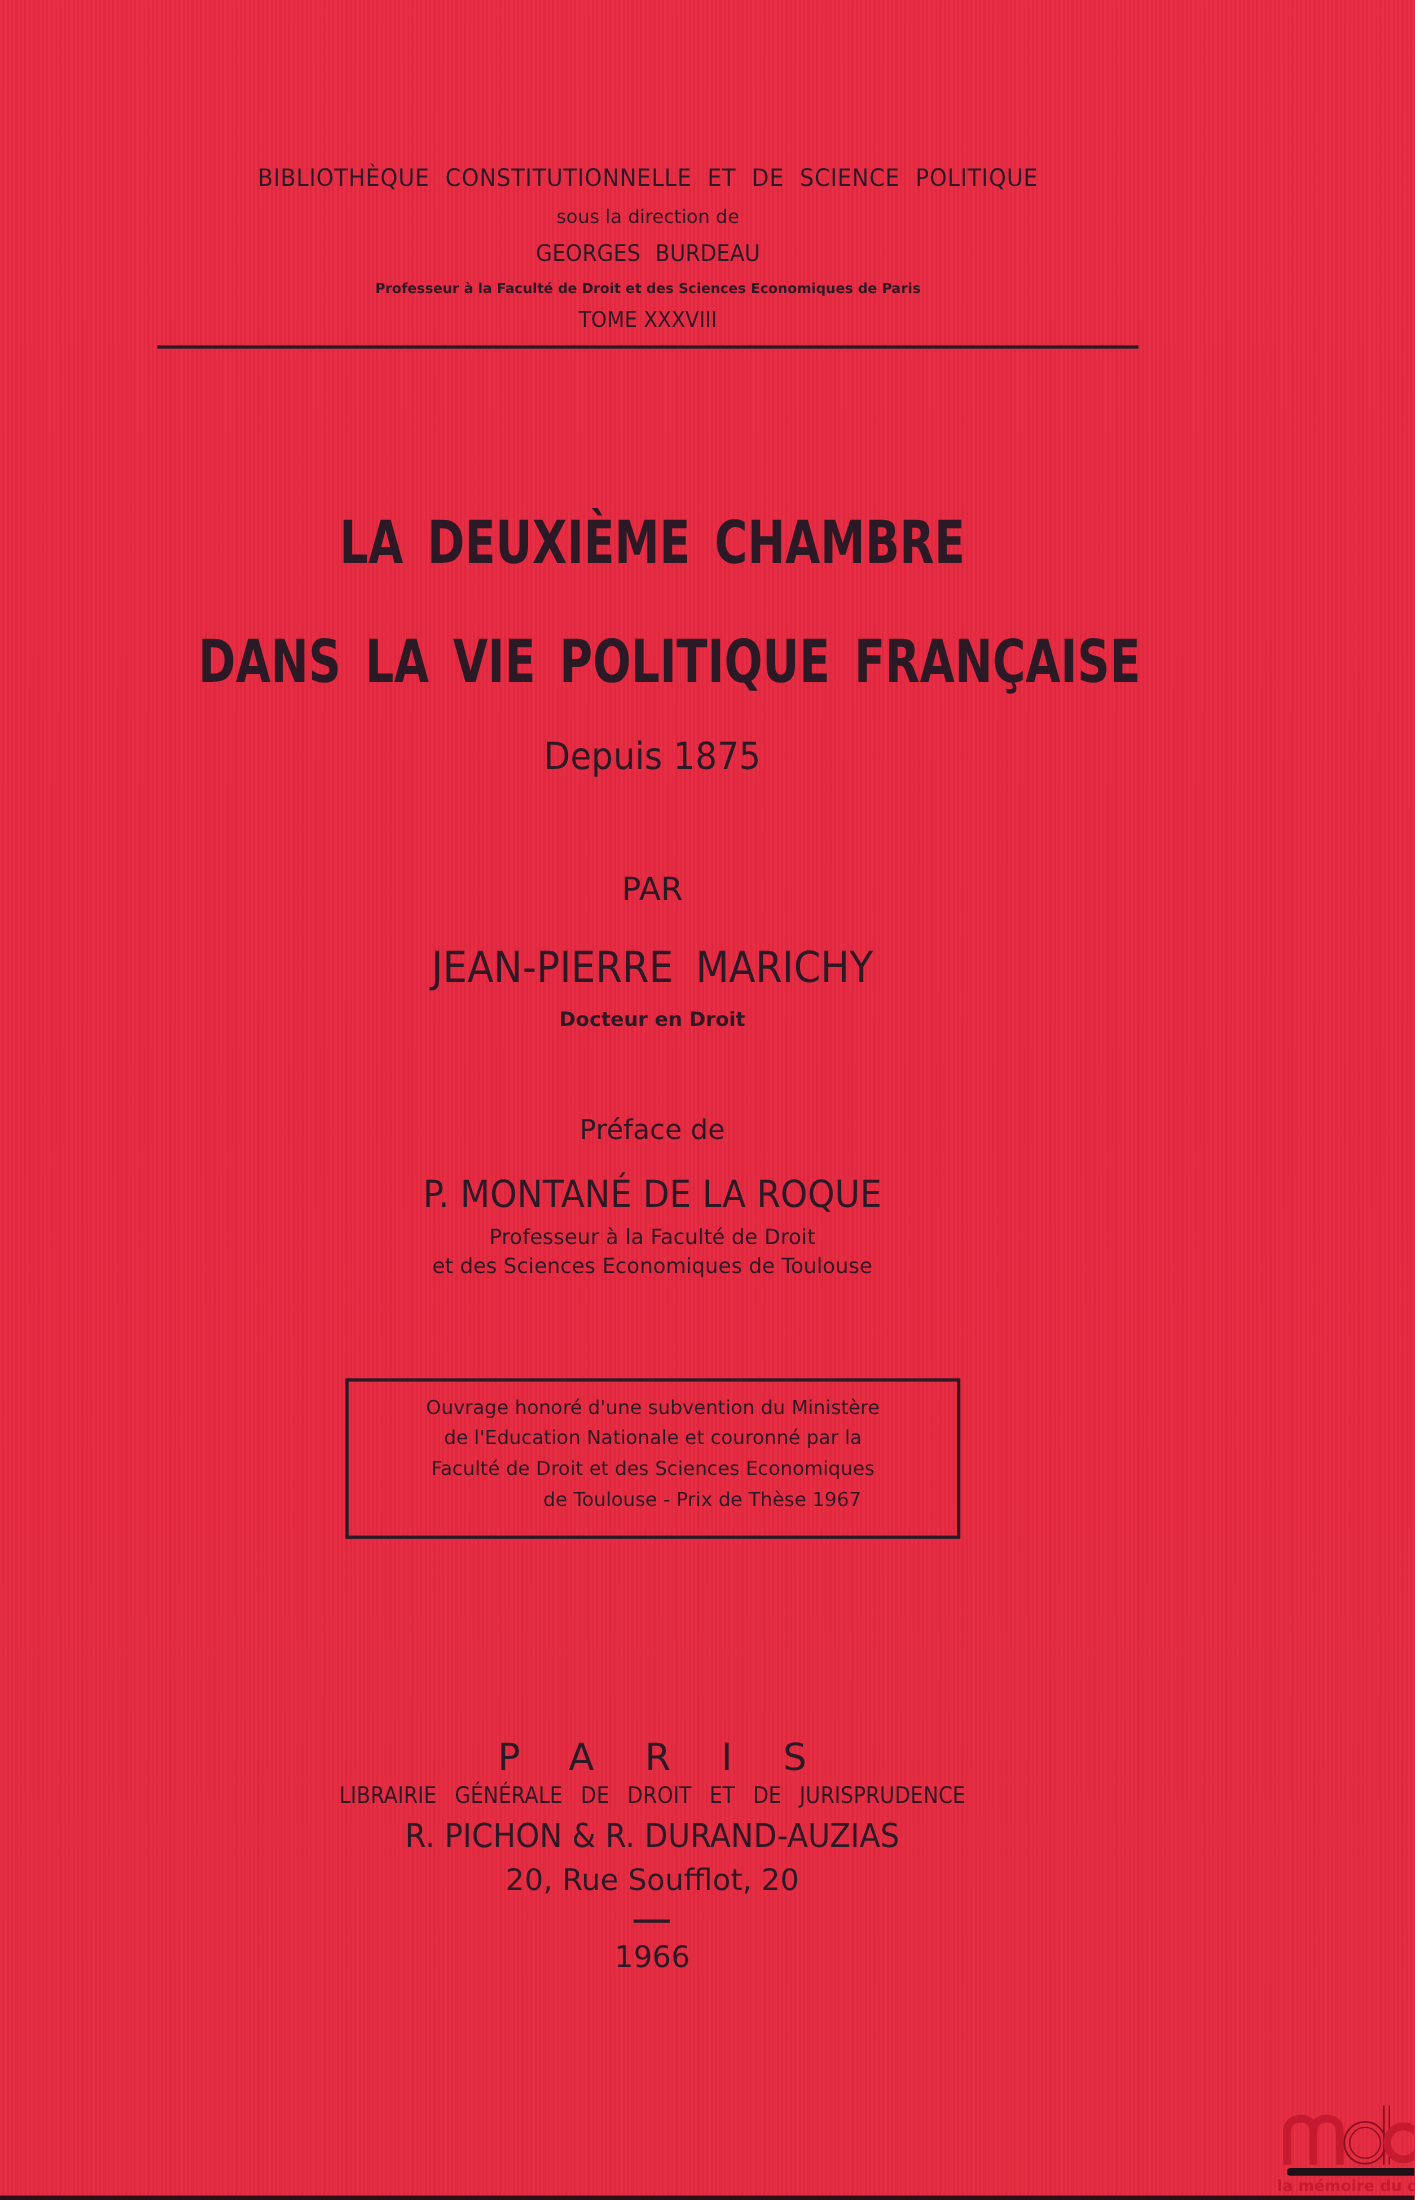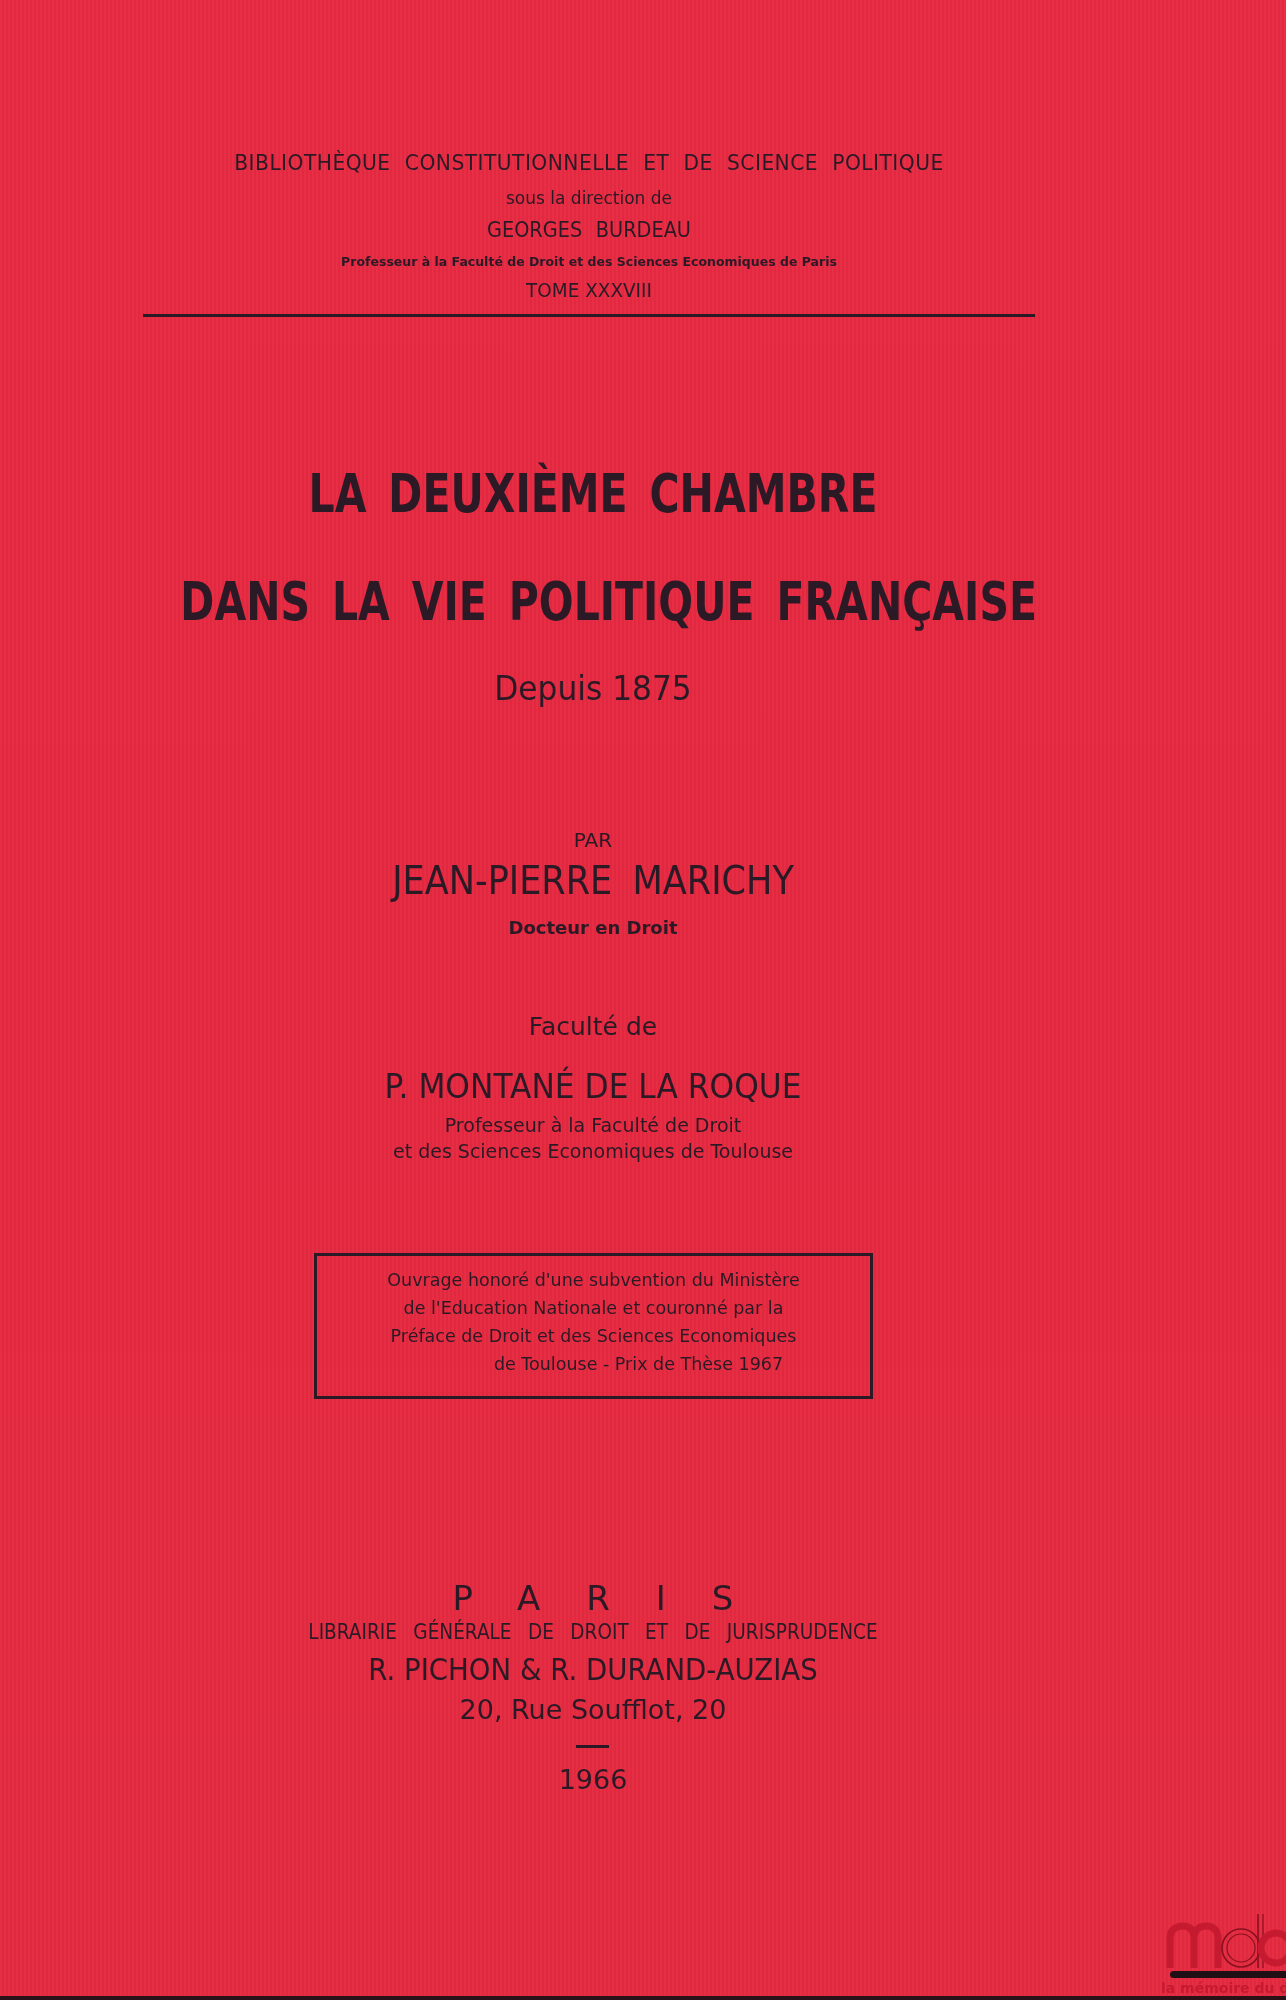--- a/index.html
+++ b/index.html
@@ -97,24 +97,24 @@
     .title-1 { top: 462px; }
     .title-2 { top: 570px; }
     .subtitle {
       top: 668px;
       left: 50px;
       width: 1086px;
       font-size: 34px;
       transform: scaleX(0.92);
     }
     .par {
-      top: 828px;
-      left: 50px;
-      width: 1086px;
-      font-size: 20px;
+      top: 791px;
+      left: 50px;
+      width: 1086px;
+      font-size: 29px;
       text-align: center;
     }
     .author {
       top: 858px;
       left: 50px;
       width: 1086px;
       font-size: 39px;
       word-spacing: 10px;
       transform: scaleX(0.9);
     }
@@ -263,29 +263,29 @@
   <div class="rule"></div>
 
   <div class="line title-line title-1">LA DEUXIÈME CHAMBRE</div>
   <div class="line title-line title-2">DANS LA VIE POLITIQUE FRANÇAISE</div>
   <div class="line subtitle">Depuis 1875</div>
 
   <div class="line par">PAR</div>
   <div class="line author">JEAN-PIERRE MARICHY</div>
   <div class="line author-title">Docteur en Droit</div>
 
-  <div class="line preface">Faculté de</div>
+  <div class="line preface">Préface de</div>
   <div class="line prefacer">P. MONTANÉ DE LA ROQUE</div>
   <div class="line prefacer-title-1">Professeur à la Faculté de Droit</div>
   <div class="line prefacer-title-2">et des Sciences Economiques de Toulouse</div>
 
   <div class="award-box">
     <div class="award-line l1">Ouvrage honoré d'une subvention du Ministère</div>
     <div class="award-line l2">de l'Education Nationale et couronné par la</div>
-    <div class="award-line l3">Préface de Droit et des Sciences Economiques</div>
+    <div class="award-line l3">Faculté de Droit et des Sciences Economiques</div>
     <div class="award-line l4">de Toulouse - Prix de Thèse 1967</div>
   </div>
 
   <div class="line city">PARIS</div>
   <div class="line publisher">LIBRAIRIE GÉNÉRALE DE DROIT ET DE JURISPRUDENCE</div>
   <div class="line publisher-names">R. PICHON &amp; R. DURAND-AUZIAS</div>
   <div class="line address">20, Rue Soufflot, 20</div>
   <div class="dash"></div>
   <div class="line year">1966</div>
 

